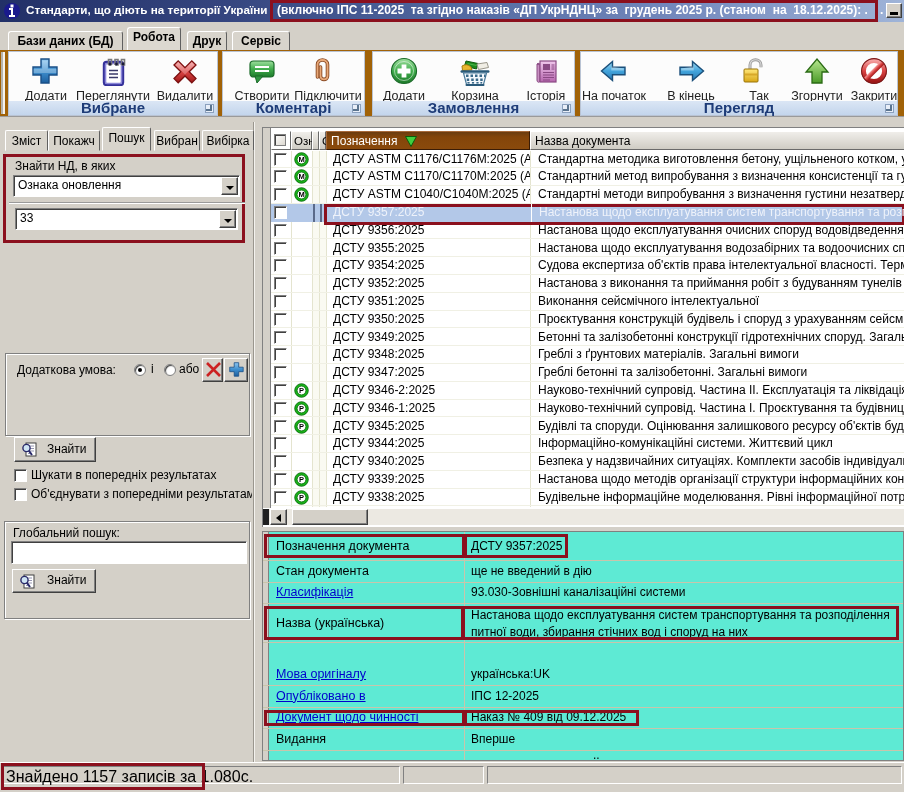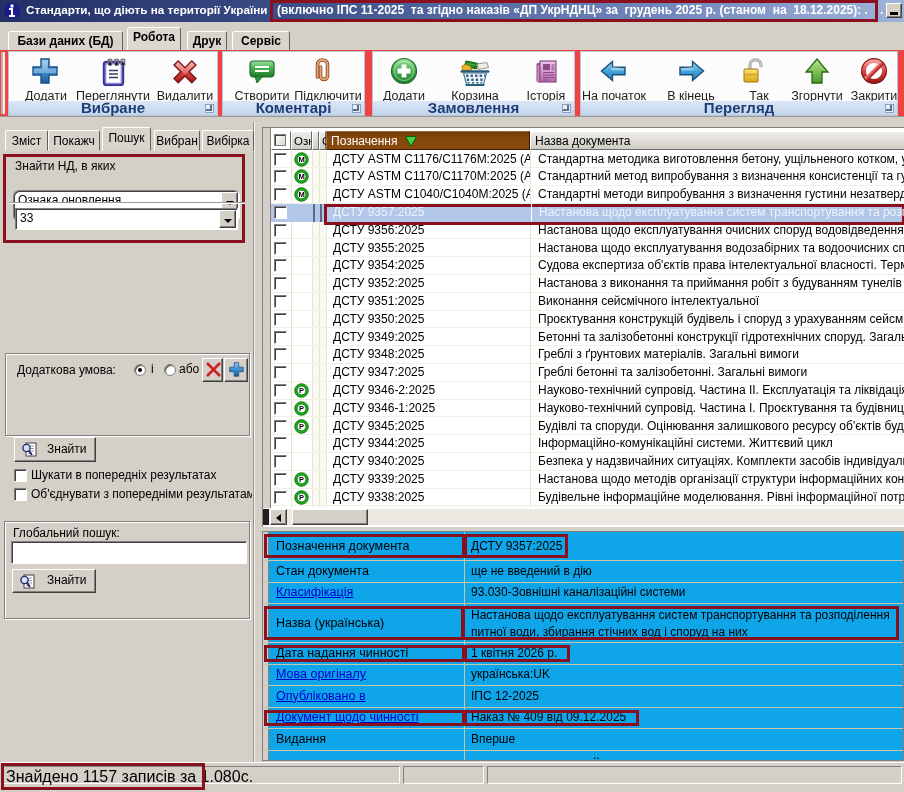--- a/index.html
+++ b/index.html
@@ -9,21 +9,21 @@
 #titlebar { left:0; top:0; width:904px; height:22px;
   background:linear-gradient(to right,#223067 0%,#35457f 25%,#5168a0 50%,#7489bd 75%,#9fb4d8 100%); }
 #titlebar .ttext { position:absolute; top:3px; color:#fff; font-weight:bold; font-size:13.5px; white-space:nowrap; }
 #tredbox { left:270px; top:0px; width:608px; height:22px; border:3px solid #8b101e; }
 #minbtn { left:886px; top:3px; width:16px; height:15px; background:#d4d0c8;
   border:1px solid; border-color:#fff #404040 #404040 #fff; box-shadow:inset -1px -1px 0 #808080; }
 #minbtn div { position:absolute; left:3px; bottom:2px; width:8px; height:3px; background:#000; }
 .mtab { top:31px; height:20px; background:#d8d4cc; border:1px solid; border-color:#fff #606060 #d4d0c8 #fff;
   border-radius:3px 3px 0 0; font-weight:bold; font-size:12px; text-align:center; line-height:19px; }
 .mtab.active { top:27px; height:24px; background:#dcd8d0; }
-#ribbon { left:0; top:50px; width:904px; height:67px; background:#ef4444; border-bottom:1px solid #9a9a9a;padding-left:34px; }
+#ribbon { left:0; top:50px; width:904px; height:67px; background:#a16207; border-bottom:1px solid #9a9a9a;padding-left:34px; }
 .rgroup { position:absolute; top:1px; height:65px; background:#fcfcfc; border:1px solid #b9c3d3; }
 .rband { position:absolute; left:0; right:0; bottom:0; height:14px; background:linear-gradient(#dbe6f5,#c3d5ec);
   color:#1e3c78; font-weight:bold; font-size:15px; text-align:center; line-height:14px; }
 .rlauncher { position:absolute; right:3px; bottom:2px; width:9px; height:9px; background:#e8eef8; border:1px solid #8ba0bd; }
 .rlauncher:after { content:""; position:absolute; right:1px; bottom:1px; width:4px; height:4px; border-right:2px solid #5a748f; border-bottom:2px solid #5a748f; }
 .rlabel { position:absolute; top:37px; height:14px; font-size:12.5px; color:#222; text-align:center; white-space:nowrap; }
 .ltab { top:130px; height:21px; background:#d8d4cc; border:1px solid; border-color:#fff #606060 #d4d0c8 #fff;
   border-radius:2px 2px 0 0; font-size:12px; text-align:center; line-height:20px; }
 .ltab.active { top:127px; height:24px; }
 .sunken { border:1px solid; border-color:#808080 #fff #fff #808080; box-shadow:inset 1px 1px 0 #404040; background:#fff; }
@@ -31,21 +31,21 @@
 .groove { border:1px solid #808080; box-shadow:1px 1px 0 #fff, inset 1px 1px 0 #fff; }
 .combo { background:#fff; border:1px solid; border-color:#808080 #fff #fff #808080; box-shadow:inset 1px 1px 0 #404040; }
 .combobtn { position:absolute; right:1px; top:1px; bottom:1px; width:17px; background:#d4d0c8;
   border:1px solid; border-color:#fff #404040 #404040 #fff; box-shadow:inset -1px -1px 0 #808080; }
 .combobtn:after { content:""; position:absolute; left:4px; top:8px; border:4px solid transparent; border-top:4px solid #000; }
 .cbx { width:13px; height:13px; background:#fff; border:1px solid; border-color:#808080 #fff #fff #808080; box-shadow:inset 1px 1px 0 #404040; }
 #tablewrap { left:262px; top:127px; width:642px; height:400px; background:#fff; border-left:1px solid #808080; border-top:1px solid #808080; overflow:hidden; }
 .th { position:absolute; top:3px; height:19px; background:linear-gradient(#f0eeea,#cfccc4); border:1px solid; border-color:#fff #6a6a6a #6a6a6a #fff; font-size:12px; line-height:18px; }
 .trow { position:absolute; left:0; width:634px; height:17.8px; }
 .tcell { position:absolute; top:0; height:17.8px; overflow:hidden; white-space:nowrap; font-size:12px; line-height:17.8px; }
-#details { left:262px; top:531px; width:642px; height:230px; background:#0ea5e9; border:1px solid #808080; overflow:hidden; }
+#details { left:262px; top:531px; width:642px; height:230px; background:#5eead4; border:1px solid #808080; overflow:hidden; }
 .drow { position:absolute; left:0; width:642px; border-bottom:1px solid #c9c5ab; }
 .dlabel { position:absolute; left:13px; font-size:12.5px; white-space:nowrap; }
 .dvalue { position:absolute; left:208px; font-size:12px; white-space:nowrap; }
 .redbox { position:absolute; border:3px solid #8b101e; }
 a.lnk { color:#0000cc; text-decoration:underline; }
 #statusbar { left:0; top:762px; width:904px; height:30px; background:#d4d0c8; border-top:1px solid #fff; }
 .spanel { position:absolute; top:3px; height:18px; border:1px solid; border-color:#808080 #fff #fff #808080; }
 </style>
 </head>
 <body>
@@ -233,21 +233,21 @@
 </div>
 <div class="abs" style="left:253px; top:122px; width:1px; height:640px; background:#9a968e;"></div>
 <div class="abs" style="left:254px; top:122px; width:1px; height:640px; background:#f4f2ee;"></div>
 <div class="abs ltab" style="left:5px; width:43px;">Зміст</div>
 <div class="abs ltab" style="left:48px; width:52px;">Покажч</div>
 <div class="abs ltab active" style="left:102px; width:49px;">Пошук</div>
 <div class="abs ltab" style="left:154px; width:46px;">Вибран</div>
 <div class="abs ltab" style="left:202px; width:52px;">Вибірка</div>
 <div class="abs" style="left:3px; top:154px; width:242px; height:89px; border:3px solid #8b101e;">
   <div class="abs" style="left:9px; top:2px;">Знайти НД, в яких</div>
-  <div class="abs combo" style="left:7px; top:33px; width:227px; height:32px;border-radius:6px;">
+  <div class="abs combo" style="left:7px; top:18px; width:227px; height:22px;">
     <div class="abs" style="left:4px; top:2px;">Ознака оновлення</div>
     <div class="combobtn"></div>
   </div>
   <div class="abs" style="left:3px; top:45px; width:236px; height:2px; border-top:1px solid #9a9a9a; border-bottom:1px solid #fff;"></div>
   <div class="abs combo" style="left:9px; top:51px; width:223px; height:22px;">
     <div class="abs" style="left:4px; top:2px;">33</div>
     <div class="combobtn"></div>
   </div>
 </div>
 <div class="abs groove" style="left:5px; top:353px; width:245px; height:83px;">
@@ -492,26 +492,20 @@
 <div class="drow" style="top:50.5px; height:21.5px;text-align:right;">
 <div class="dlabel" style="top:2.8px;"><a class="lnk">Класифікація</a></div>
 <div class="dvalue" style="top:2.8px;">93.030-Зовнішні каналізаційні системи</div>
 </div>
 <div class="drow" style="top:72.0px; height:39px;">
 <div class="dlabel" style="top:11.5px;">Назва (українська)</div>
 <div class="dvalue" style="top:3px; line-height:16.5px; font-size:12px;">Настанова щодо експлуатування систем транспортування та розподілення<br>питної води, збирання стічних вод і споруд на них</div>
 <div class="redbox" style="left:1px; top:2px; width:201px; height:34px;"></div>
 <div class="redbox" style="left:198px; top:2px; width:438px; height:34px;"></div>
 </div>
-<div class="drow" style="top:111.0px; height:21.5px;">
-<div class="dlabel" style="top:2.8px;">Дата надання чинності</div>
-<div class="dvalue" style="top:2.8px;">1 квітня 2026 р.</div>
-<div class="redbox" style="left:1px; top:2px; width:201px; height:16.5px;"></div>
-<div class="redbox" style="left:201px; top:2px; width:106px; height:16.5px;"></div>
-</div>
 <div class="drow" style="top:132.5px; height:21.5px;">
 <div class="dlabel" style="top:2.8px;"><a class="lnk">Мова оригіналу</a></div>
 <div class="dvalue" style="top:2.8px;">українська:UK</div>
 </div>
 <div class="drow" style="top:154.0px; height:21.5px;">
 <div class="dlabel" style="top:2.8px;"><a class="lnk">Опубліковано в</a></div>
 <div class="dvalue" style="top:2.8px;">ІПС 12-2025</div>
 </div>
 <div class="drow" style="top:175.5px; height:21.5px;">
 <div class="dlabel" style="top:2.8px;"><a class="lnk">Документ щодо чинності</a></div>

